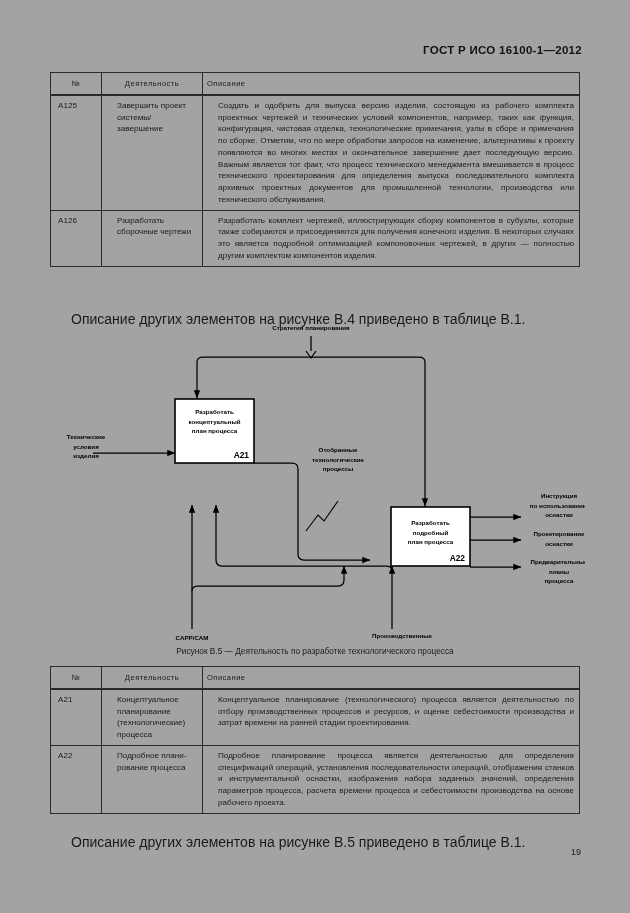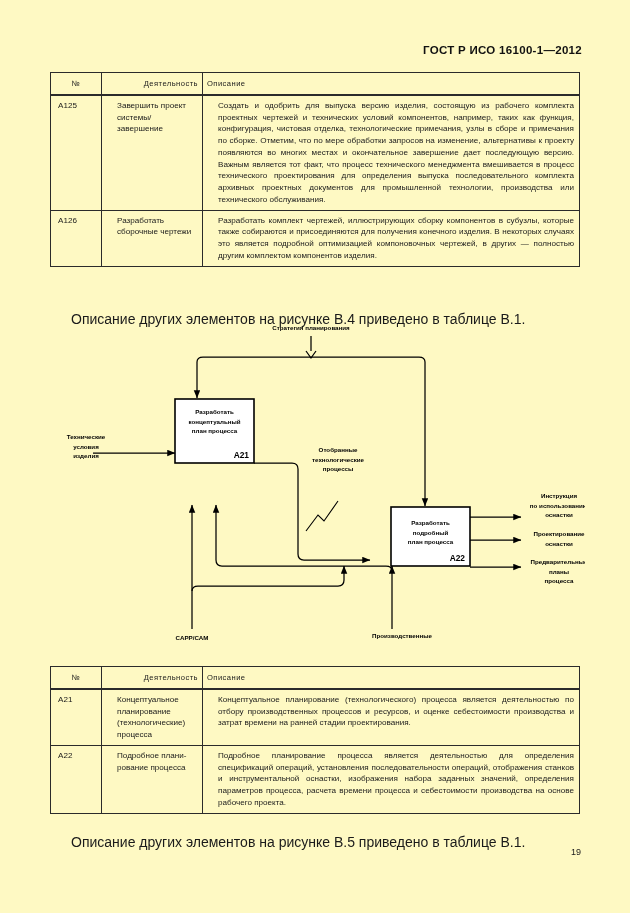--- a/index.html
+++ b/index.html
@@ -8,21 +8,21 @@
     background: #ffffff;
   }
   body {
     font-family: "Liberation Sans", sans-serif;
     color: #1a1a1a;
   }
   .page {
     position: relative;
     width: 630px;
     height: 913px;
-    background: #fef9c3;
+    background: #a3a3a3;
     overflow: hidden;
   }
 
   
   .doc-header {
     position: absolute;
     top: 44px;
     right: 48px;
     font-size: 11.5px;
     font-weight: bold;
@@ -39,21 +39,21 @@
     line-height: 1.45;
     color: #1a1a1a;
   }
   .gost-table td, .gost-table th {
     border: 1px solid #2b2b2b;
     vertical-align: top;
     padding: 4px 5px 4px 15px;
     font-weight: normal;
   }
   .gost-table thead th {
-    text-align: right;
+    text-align: center;
     vertical-align: middle;
     font-size: 7.6px;
     letter-spacing: 0.45px;
     padding: 5px 4px;
     border-bottom-width: 2px;
   }
   .gost-table .col-num   { width: 42px;  text-align: left; }
   .gost-table .col-act   { width: 92px; }
   .gost-table .col-desc  { text-align: justify; }
   .gost-table td.col-num { text-align: left; padding-left: 7px; }
@@ -246,20 +246,21 @@
       <g>
         <text class="dg-label" x="147" y="322" text-anchor="middle">CAPP/CAM</text>
       </g>
       <g>
         <text class="dg-label" x="357" y="320" text-anchor="middle">Производственные</text>
         <text class="dg-label" x="357" y="329.5" text-anchor="middle">знания</text>
       </g>
     </svg>
   </div>
 
+  <div id="fig-caption">Рисунок В.5 — Деятельность по разработке технологического процесса</div>
 
   <table class="gost-table" id="table-2">
     <thead>
       <tr>
         <th class="col-num">№</th>
         <th class="col-act">Деятельность</th>
         <th class="col-desc">Описание</th>
       </tr>
     </thead>
     <tbody>

